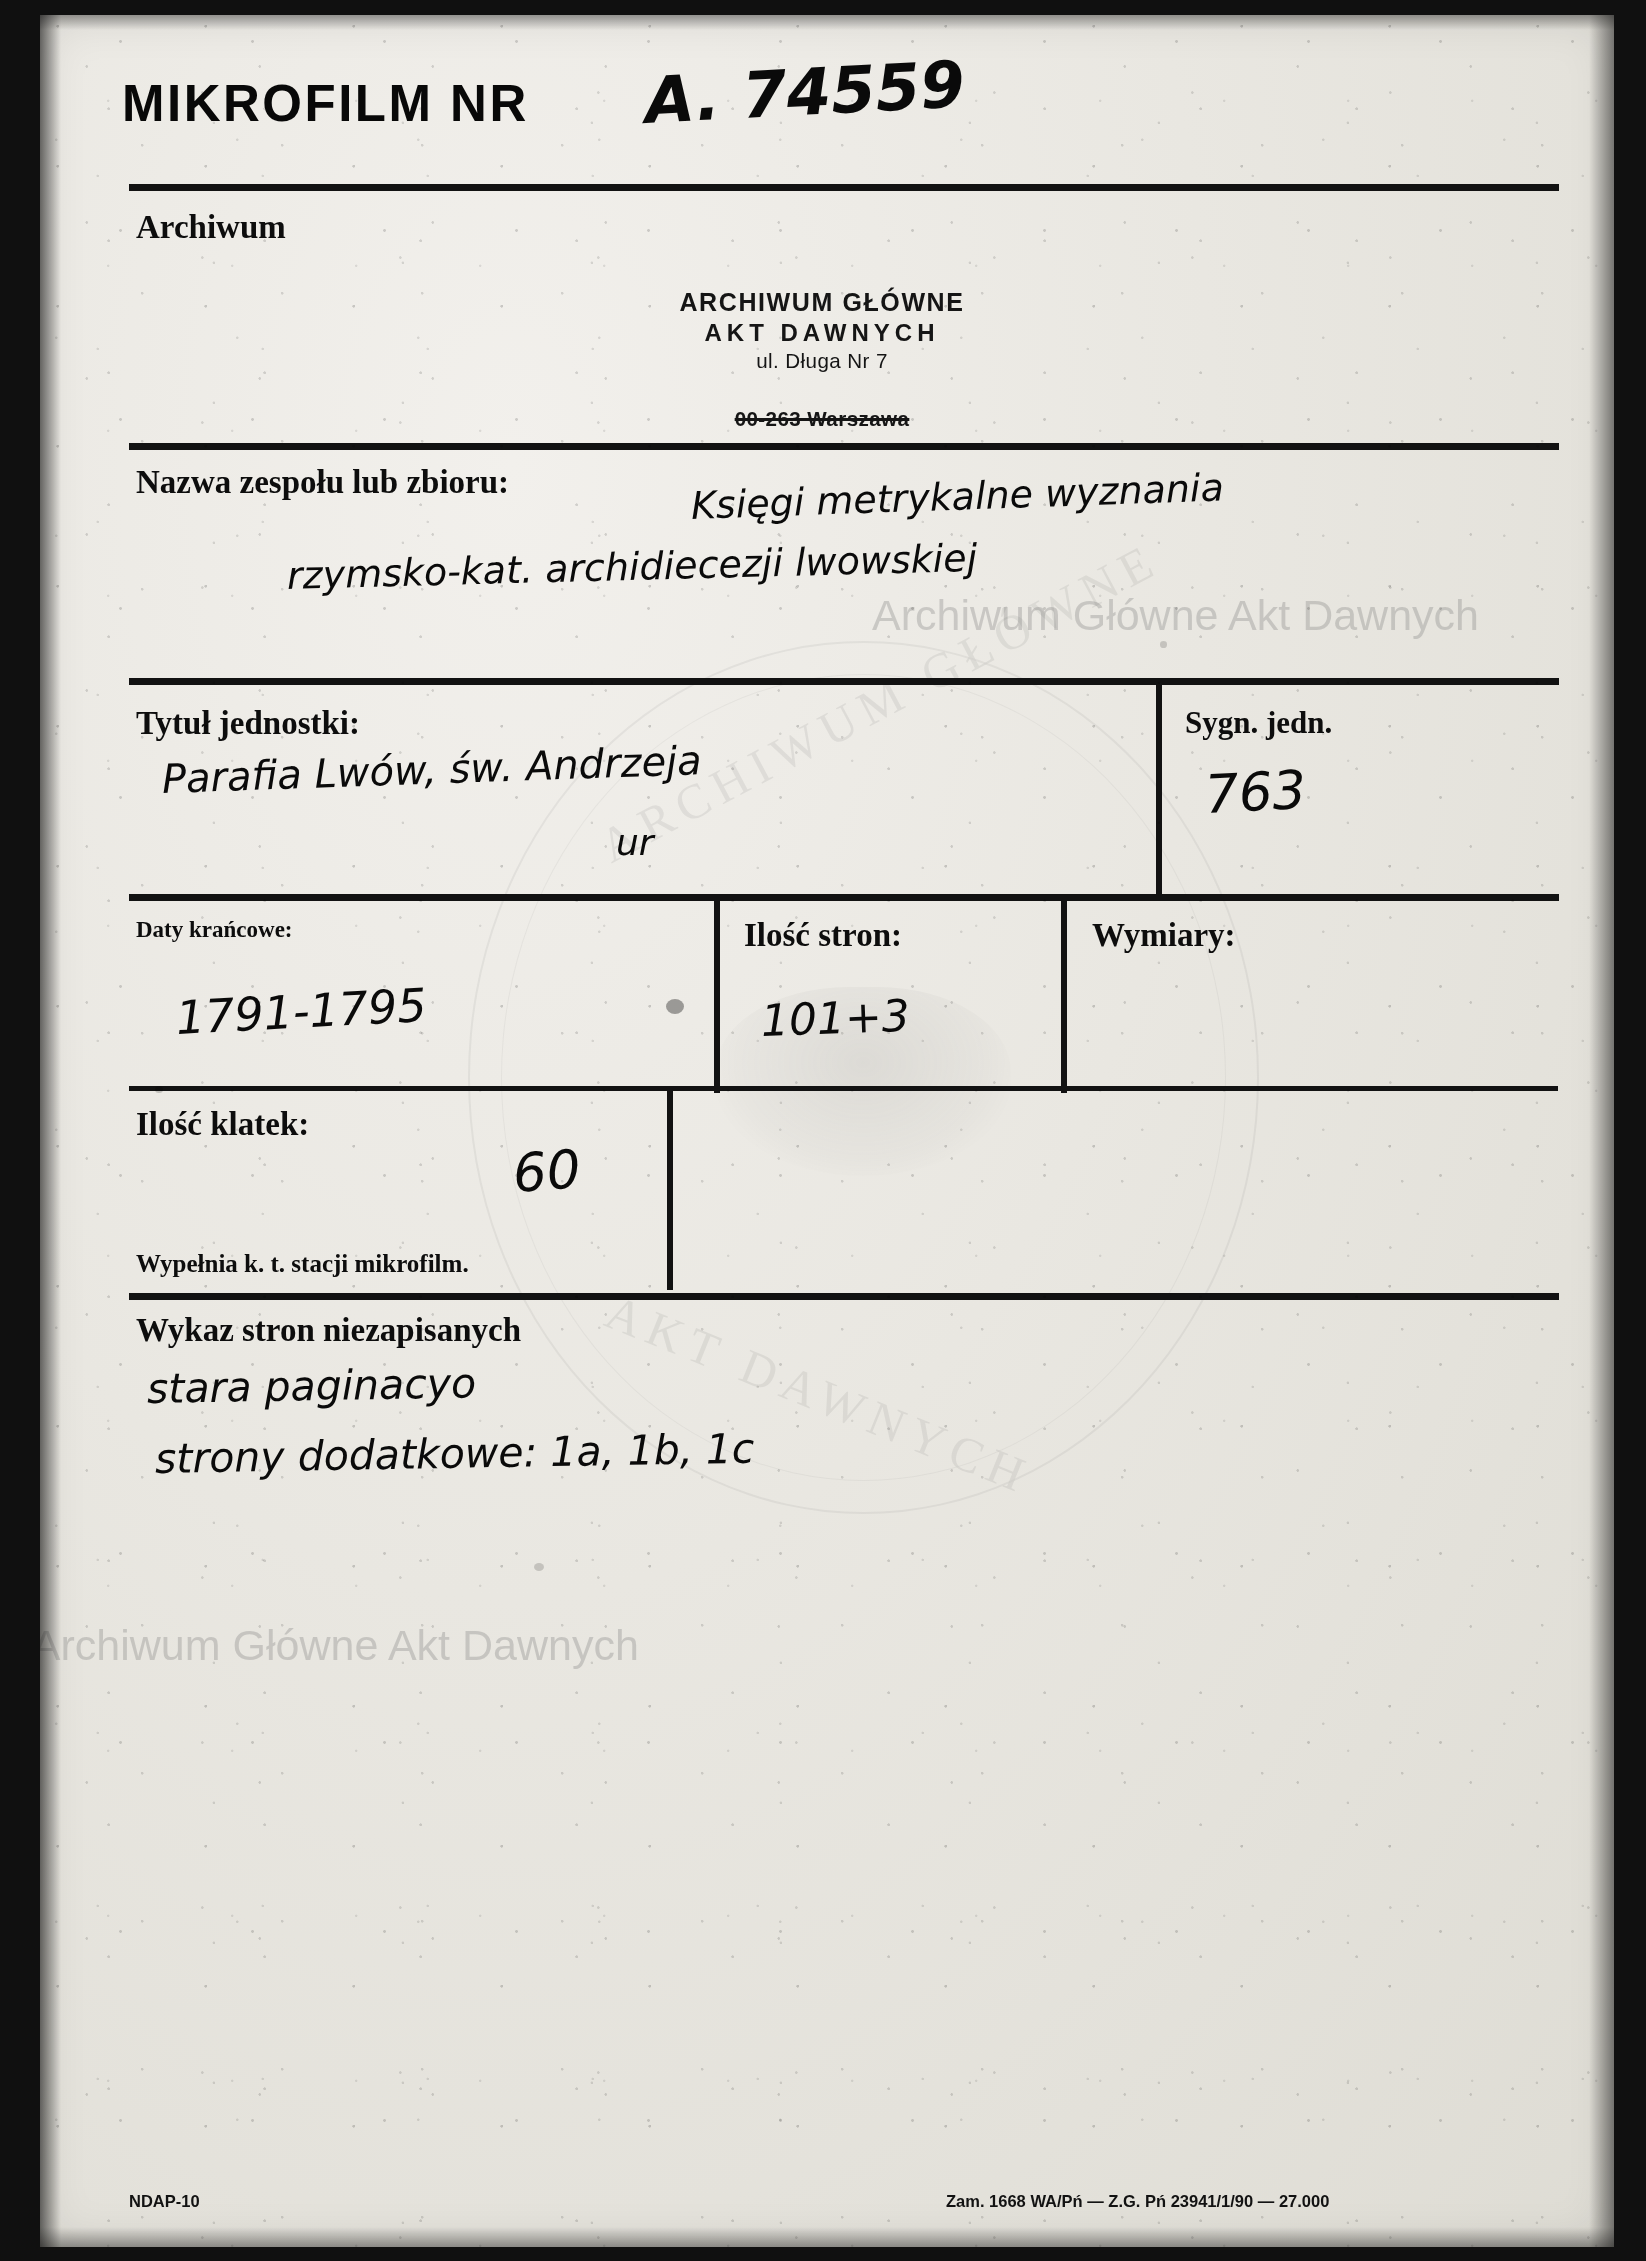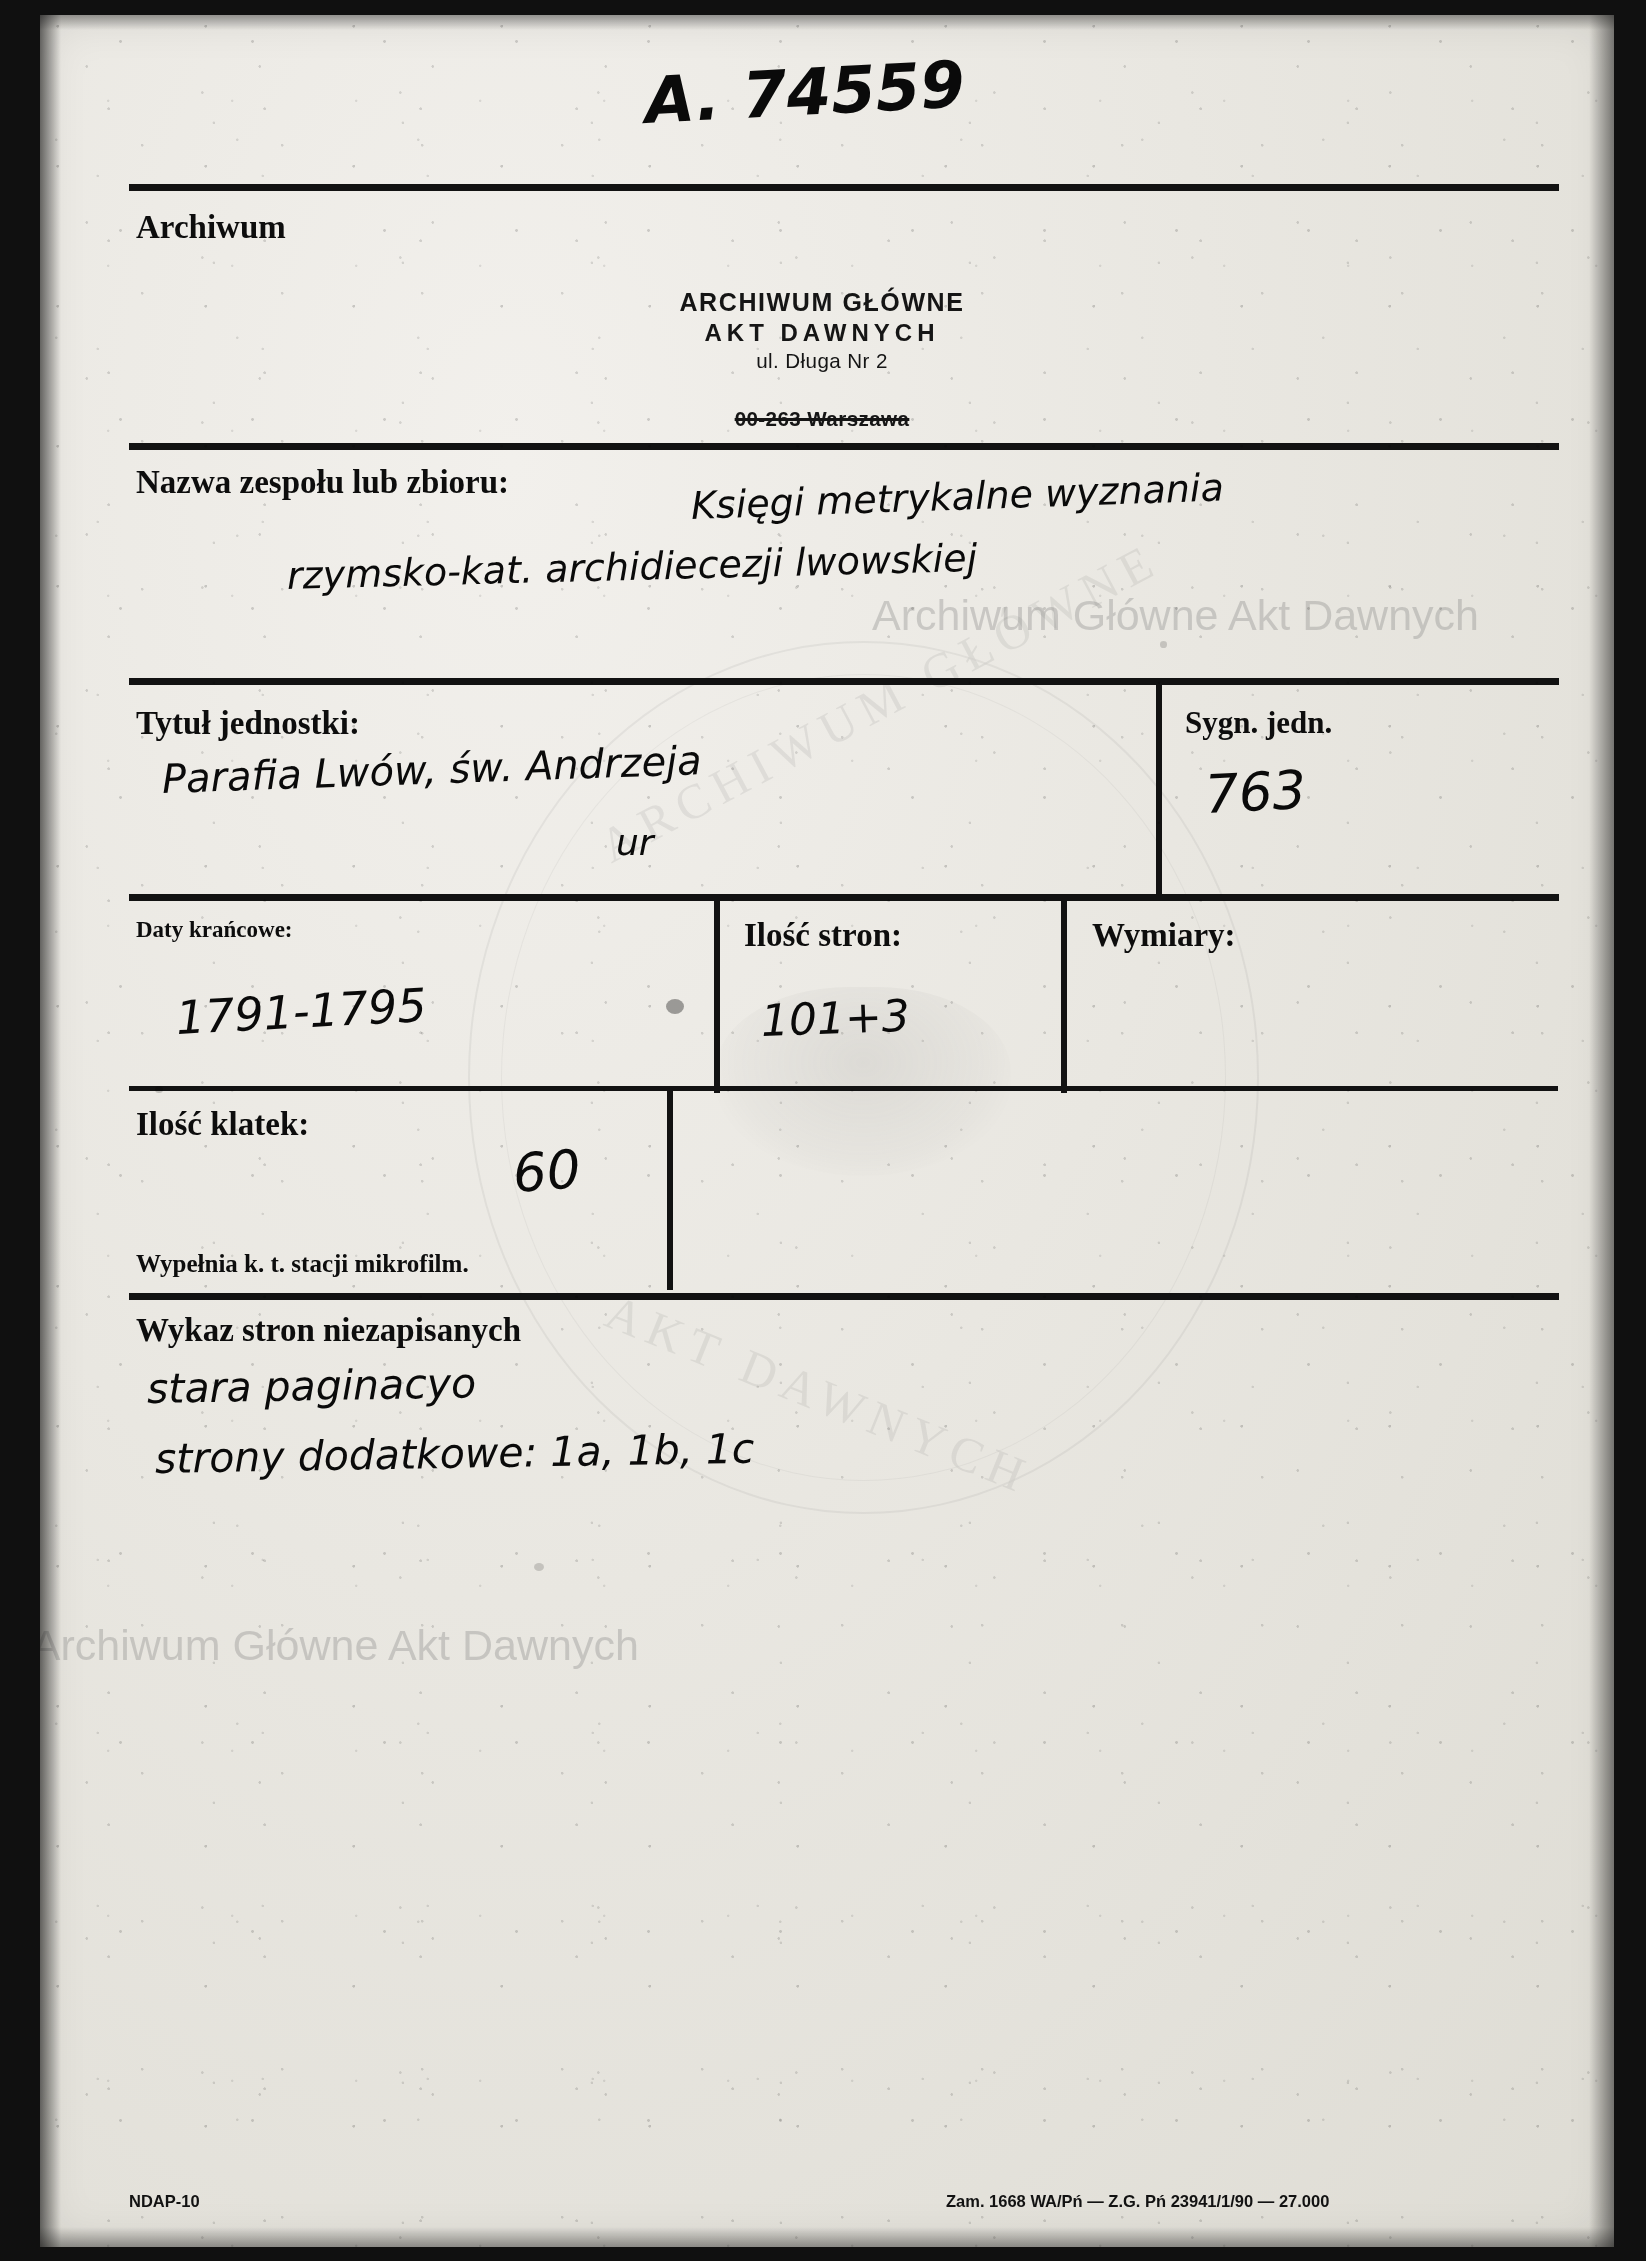--- a/index.html
+++ b/index.html
@@ -171,30 +171,31 @@
       <div class="ring" style="border: 2.5px solid rgba(110,110,110,0.45);"></div>
       <div class="ring" style="inset: 33px; border: 1.6px solid rgba(110,110,110,0.35);"></div>
       <div class="txt" style="left: 99px; top: 33px; transform: rotate(-28deg);">ARCHIWUM GŁÓWNE</div>
       <div class="txt" style="left: 124px; top: 725px; transform: rotate(22deg);">AKT DAWNYCH</div>
 
       <div style="position:absolute; left:247px; top:346px; width:296px; height:189px;
                   background: radial-gradient(ellipse at 50% 40%, rgba(110,110,110,0.55) 0%, rgba(110,110,110,0.18) 60%, transparent 75%);
                   border-radius: 45% 45% 50% 50%;"></div>
     </div>
 
+    <div class="title" style="left: 82px; top: 59px; font-size: 51px;">MIKROFILM NR</div>
     <div class="hand" style="left: 605px; top: 49px; font-size: 64px; transform: rotate(-3deg); font-weight: bold;">A. 74559</div>
 
     <div class="rule thick" style="left: 89px; top: 169px; width: 1430px;"></div>
 
     <div class="lbl" style="left: 96px; top: 194px; font-size: 33px;">Archiwum</div>
 
     <div class="stamp" style="left: 494px; top: 272px; width: 576px;">
       <div class="l1">ARCHIWUM GŁÓWNE</div>
       <div class="l2">AKT DAWNYCH</div>
-      <div class="l3">ul. Długa Nr 2</div>
+      <div class="l3">ul. Długa Nr 7</div>
       <div class="l4" style="text-decoration: line-through; text-decoration-thickness: 2.5px; margin-top: 32px;">00-263 Warszawa</div>
     </div>
 
     <div class="rule thick" style="left: 89px; top: 428px; width: 1430px;"></div>
 
     <div class="lbl" style="left: 96px; top: 449px; font-size: 33px;">Nazwa zespołu lub zbioru:</div>
     <div class="hand" style="left: 651px; top: 469px; font-size: 38px; transform: rotate(-2deg);">Księgi metrykalne wyznania</div>
     <div class="hand" style="left: 247px; top: 539px; font-size: 38px; transform: rotate(-1.5deg);">rzymsko-kat. archidiecezji lwowskiej</div>
 
     <div class="rule thick" style="left: 89px; top: 663px; width: 1430px;"></div>

